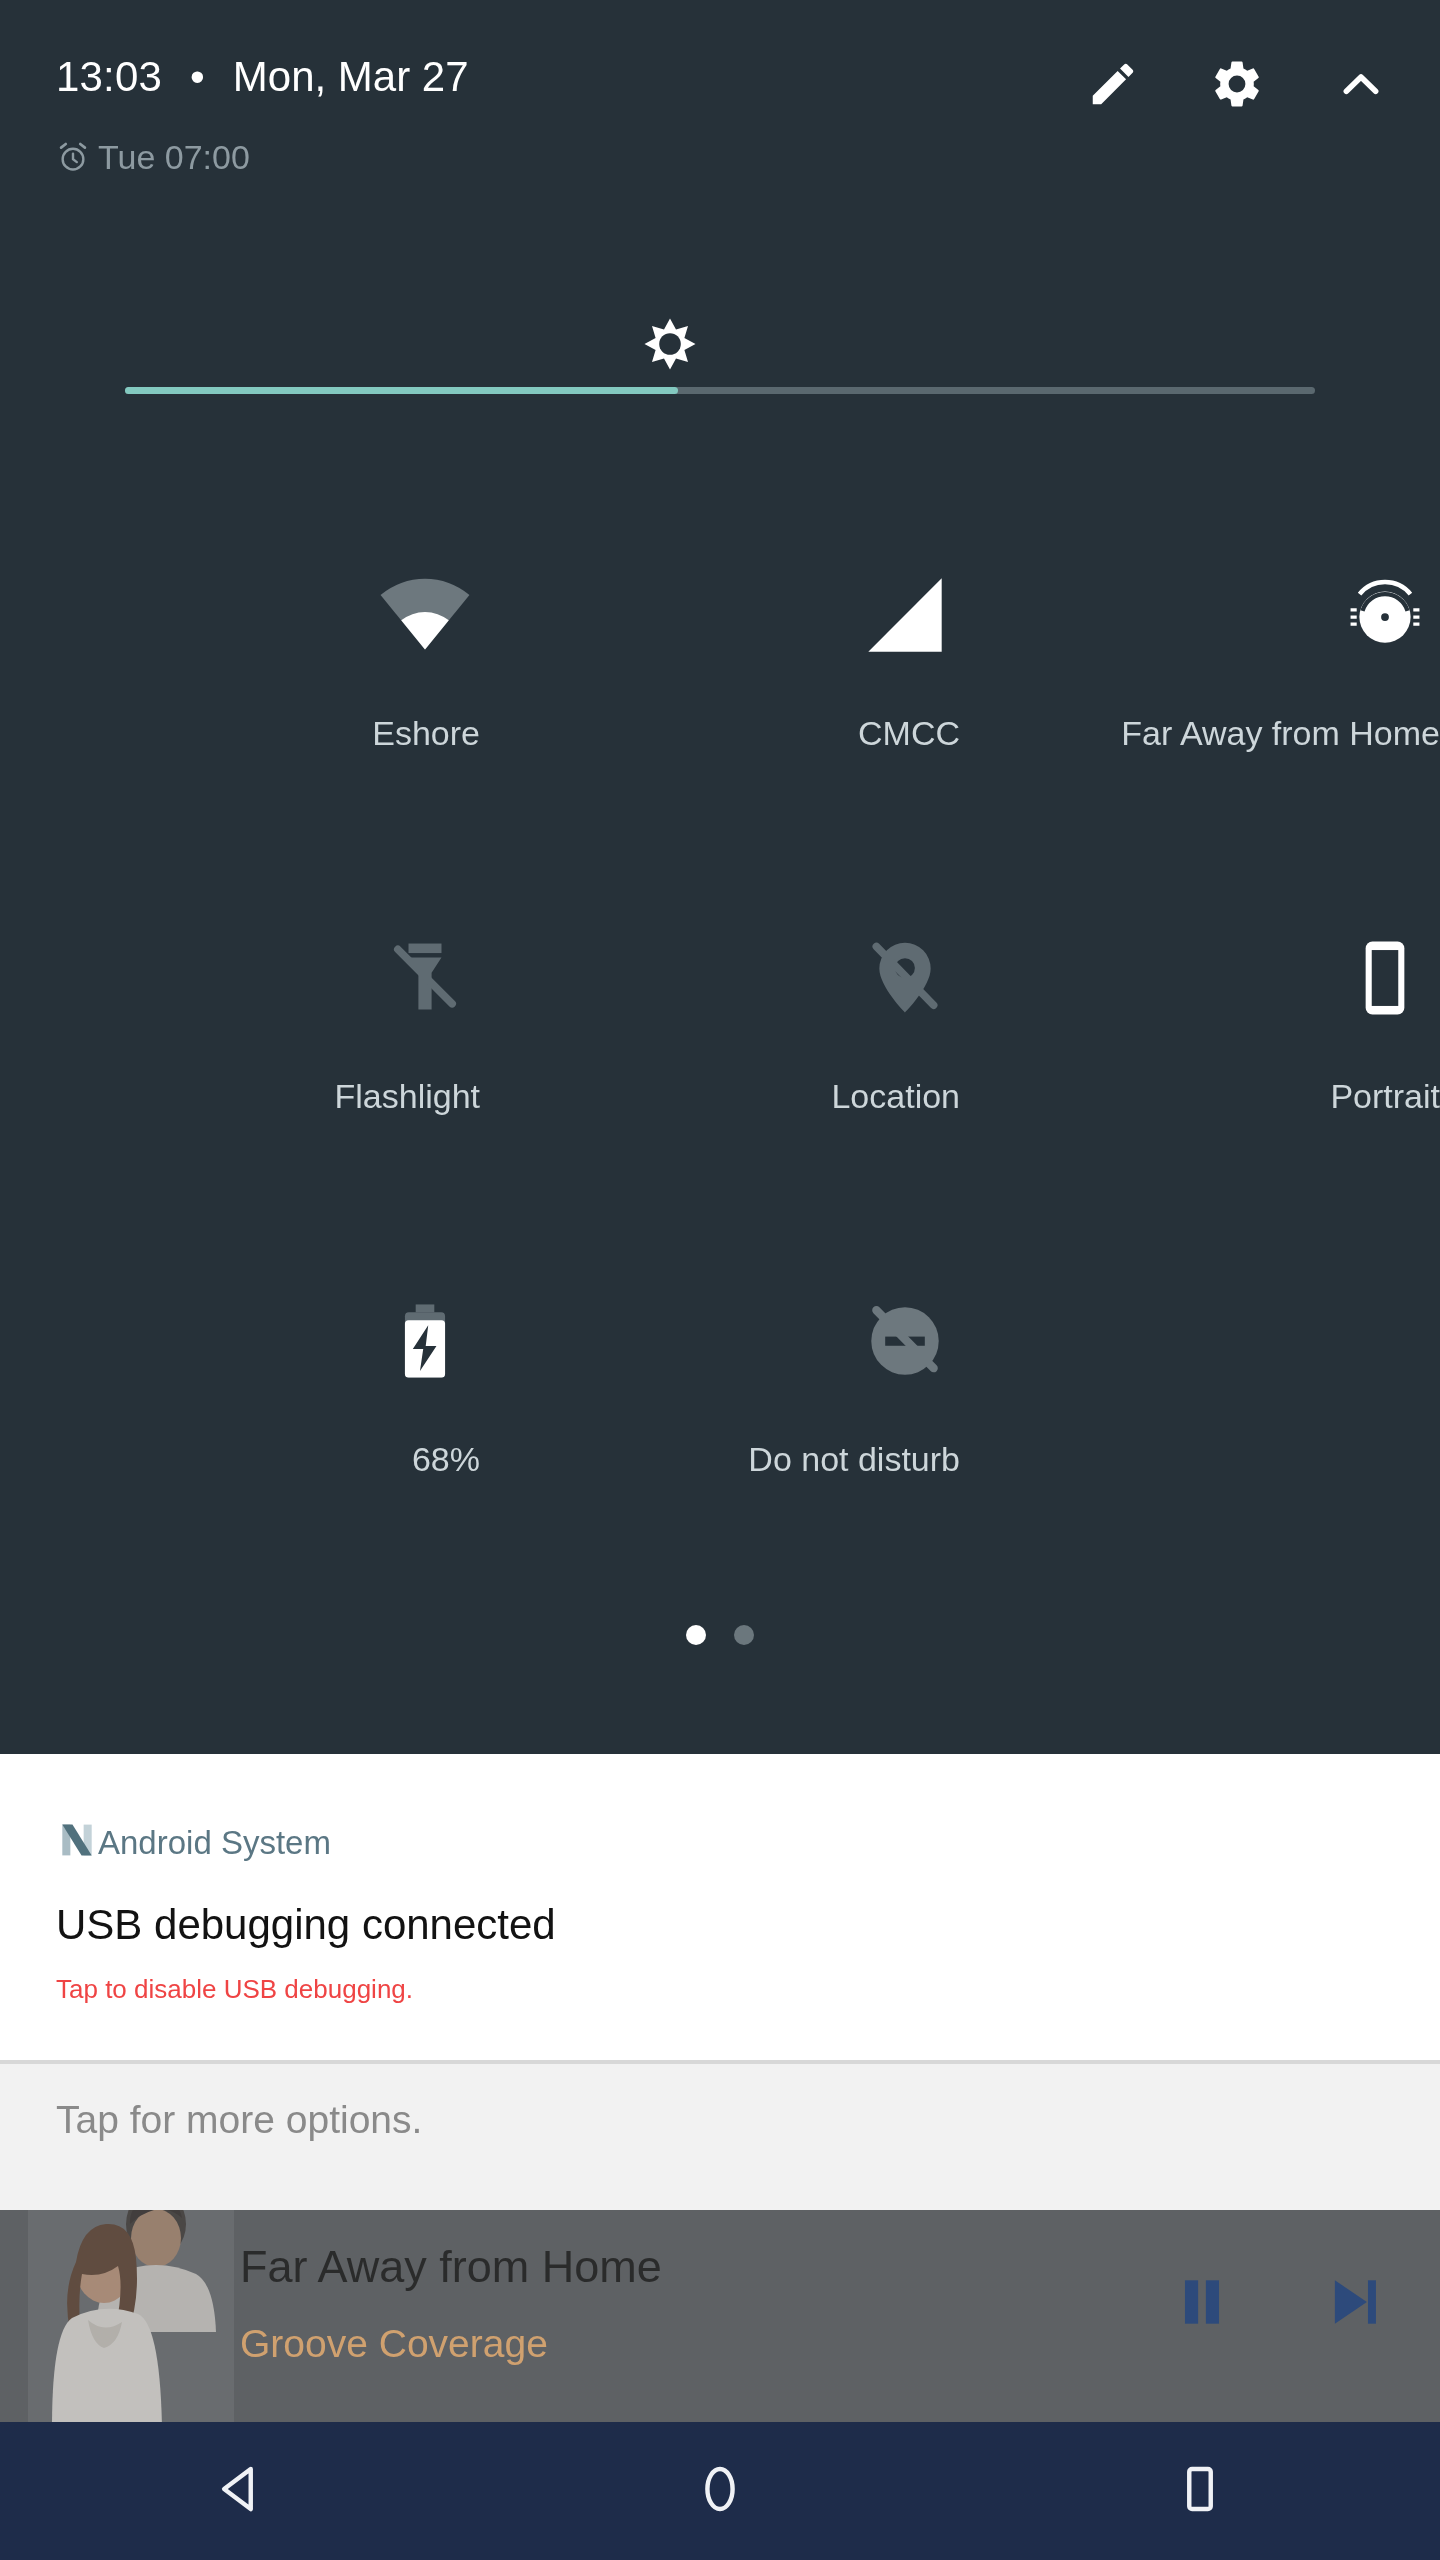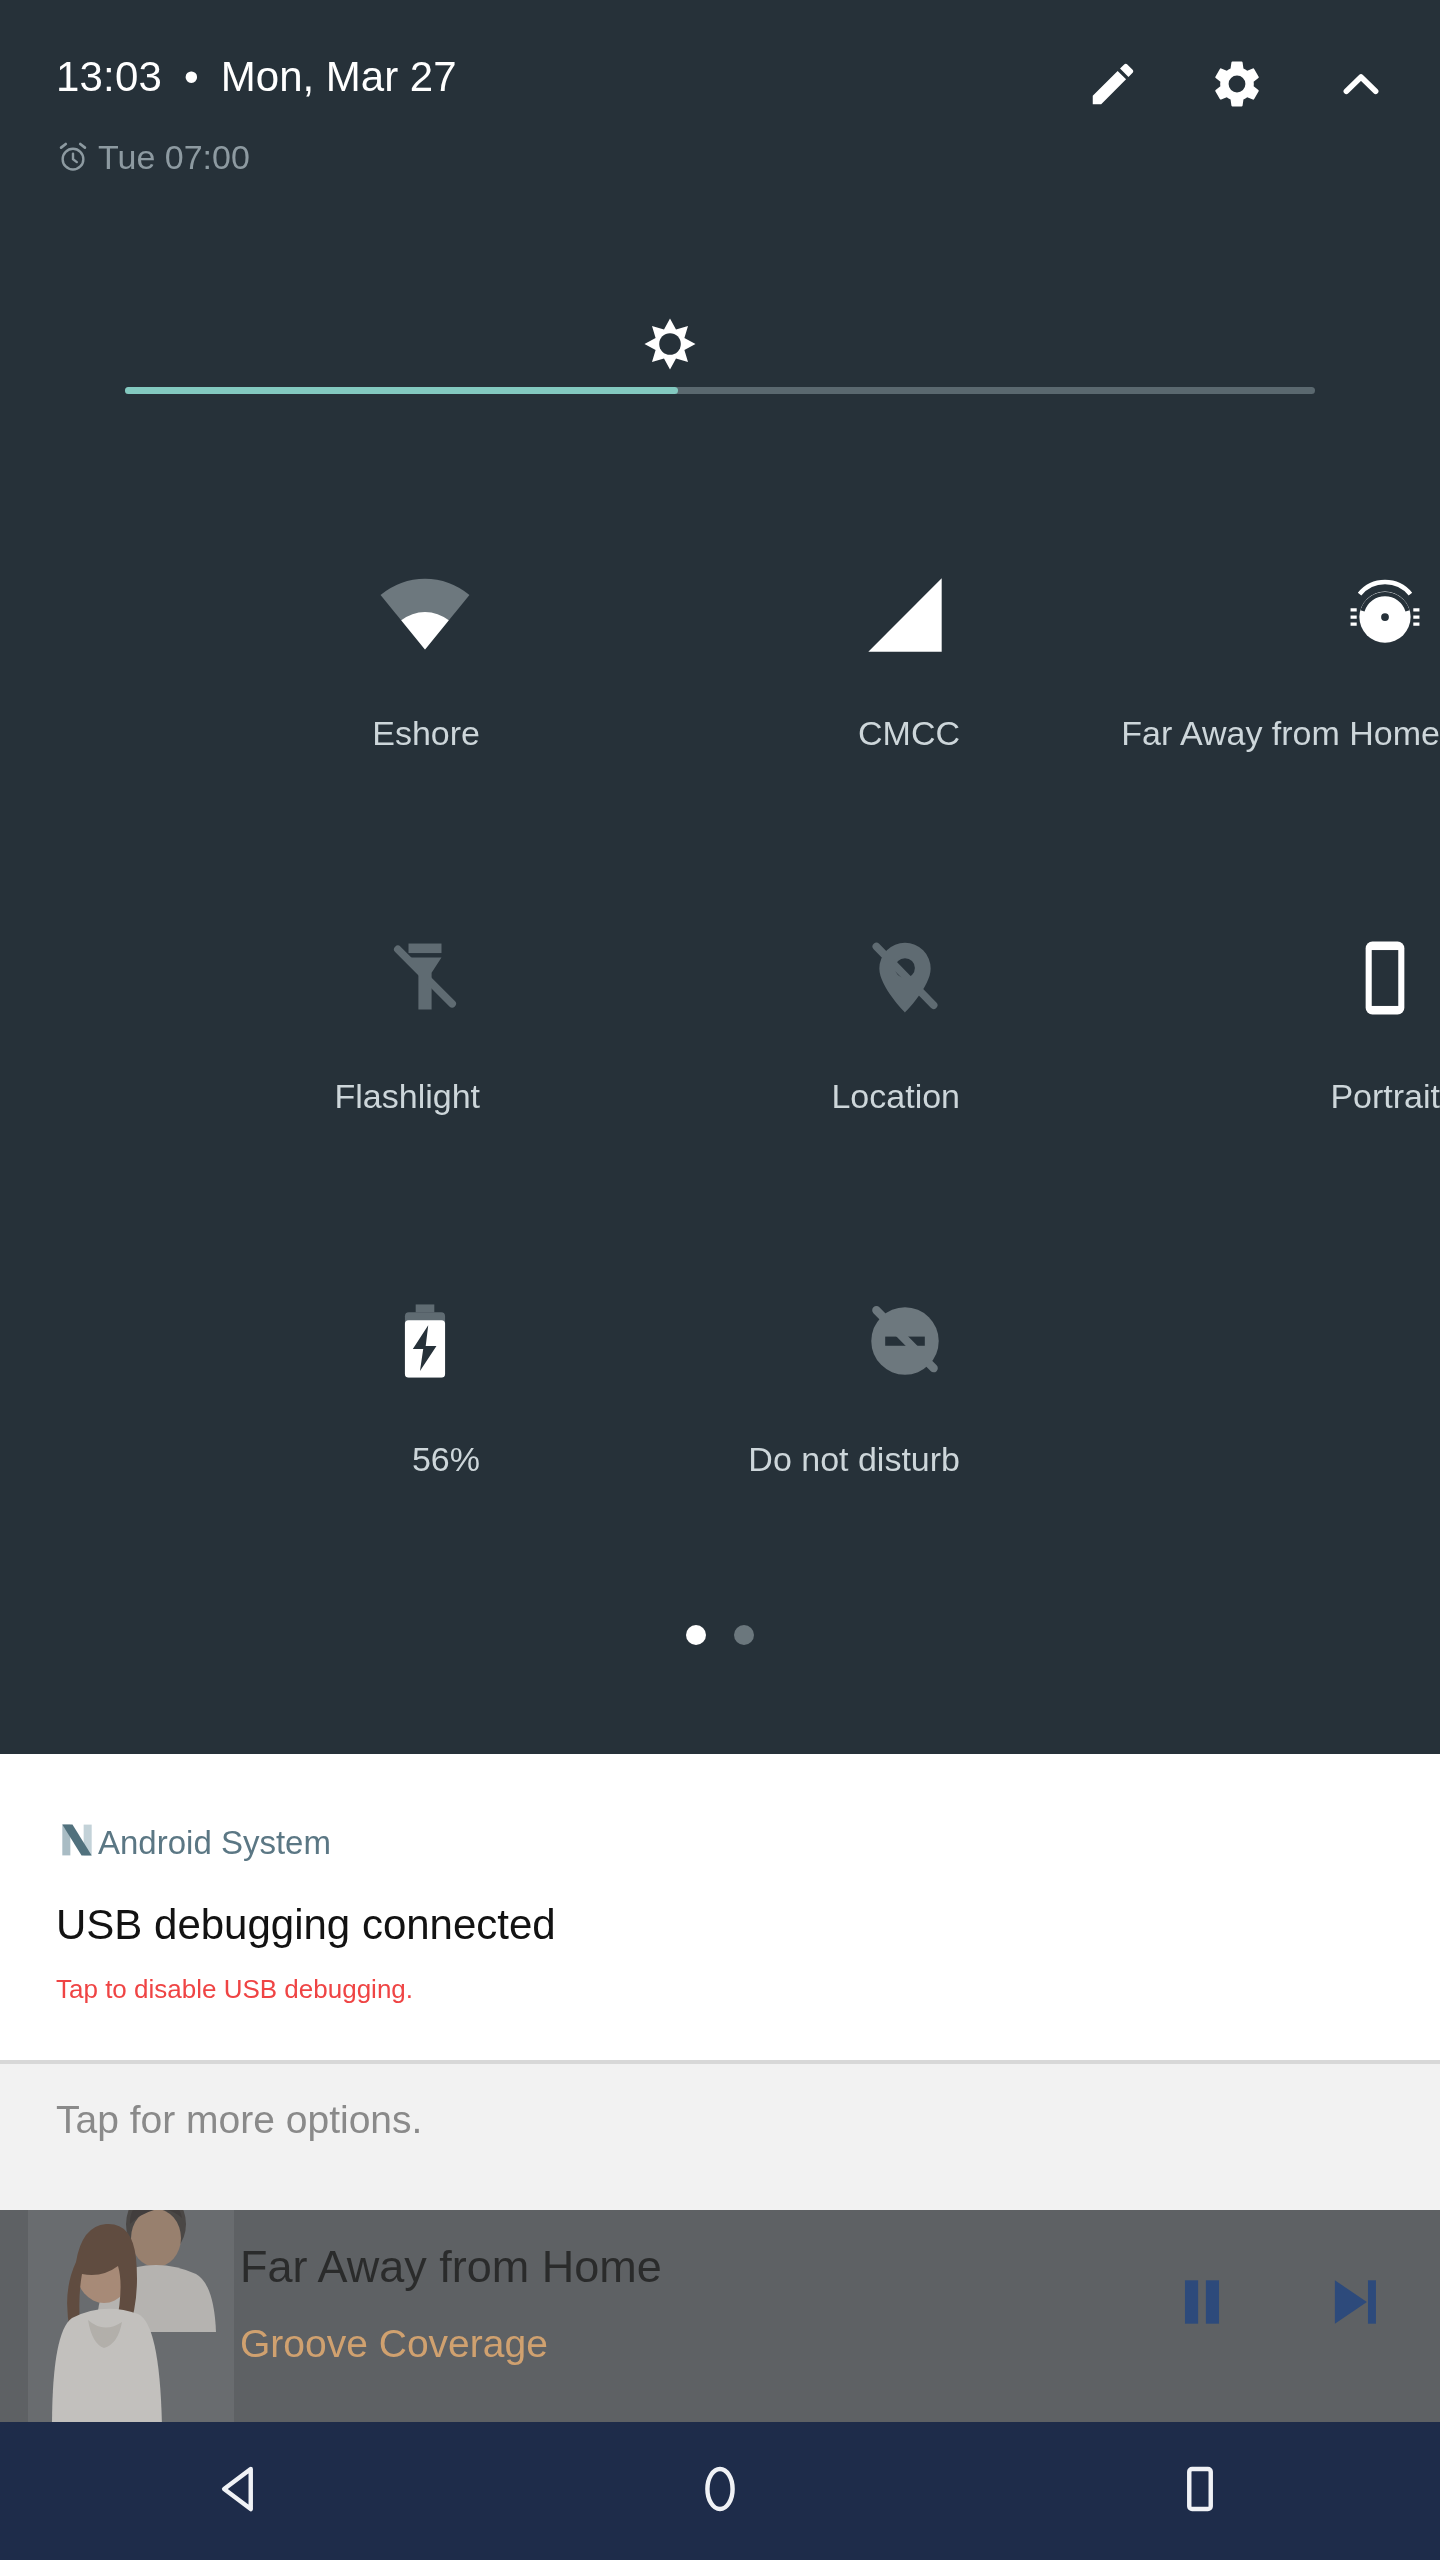--- a/index.html
+++ b/index.html
@@ -31,21 +31,21 @@
     left: 0; top: 0;
     width: 1440px;
     height: 210px;
   }
   .clock-row {
     position: absolute;
     left: 56px;
     top: 56px;
     display: flex;
     align-items: baseline;
-    gap: 8px;
+    gap: 14px;
     justify-content: space-between;
   }
   .clock-time {
     color: #ffffff;
     font-size: 42px;
     letter-spacing: 0.2px;
     line-height: 1;
   }
   .clock-sep {
     color: #ffffff;
@@ -475,21 +475,21 @@
 
     <div class="tile">
       <span class="tile-icon">
         <svg viewBox="0 0 24 24" width="86" height="86">
           <rect x="9.4" y="1.8" width="5.2" height="2.2" fill="#5f6b72"></rect>
           <rect x="6.4" y="4" width="11.2" height="18.2" rx="1.1" fill="#5f6b72"></rect>
           <rect x="6.4" y="6.2" width="11.2" height="16" rx="1" fill="#ffffff"></rect>
           <path d="M12.9 7.6 L8.6 14.2 L11.5 14.2 L10.6 20.4 L15.2 13.4 L12.2 13.4 Z" fill="#263139"></path>
         </svg>
       </span>
-      <span class="tile-label">56%</span>
+      <span class="tile-label">68%</span>
     </div>
 
     <div class="tile">
       <span class="tile-icon">
         <svg viewBox="0 0 24 24" width="88" height="88">
           <circle cx="12" cy="12" r="9.2" fill="#6d787e"></circle>
           <rect x="6.6" y="10.8" width="10.8" height="2.5" fill="#263139"></rect>
           <path d="M4.2 3.6 L19.8 19.4" stroke="#6d787e" stroke-width="2.3" stroke-linecap="round"></path>
           <path d="M4.2 3.6 L19.8 19.4" stroke="#263139" stroke-width="0.7" stroke-linecap="round" opacity="0"></path>
         </svg>

